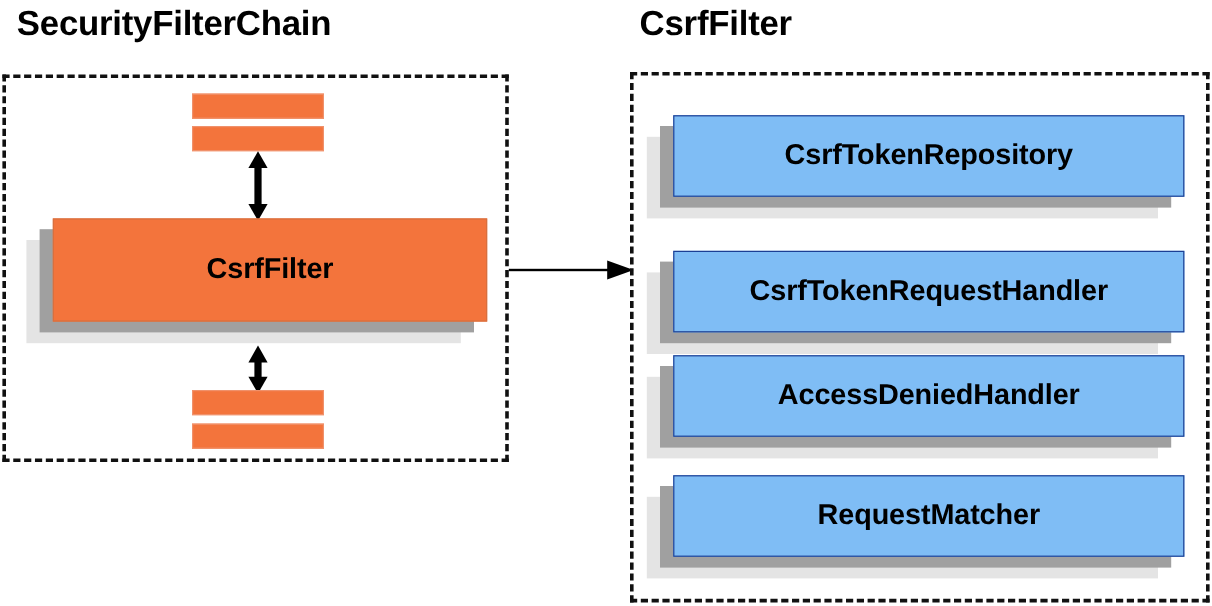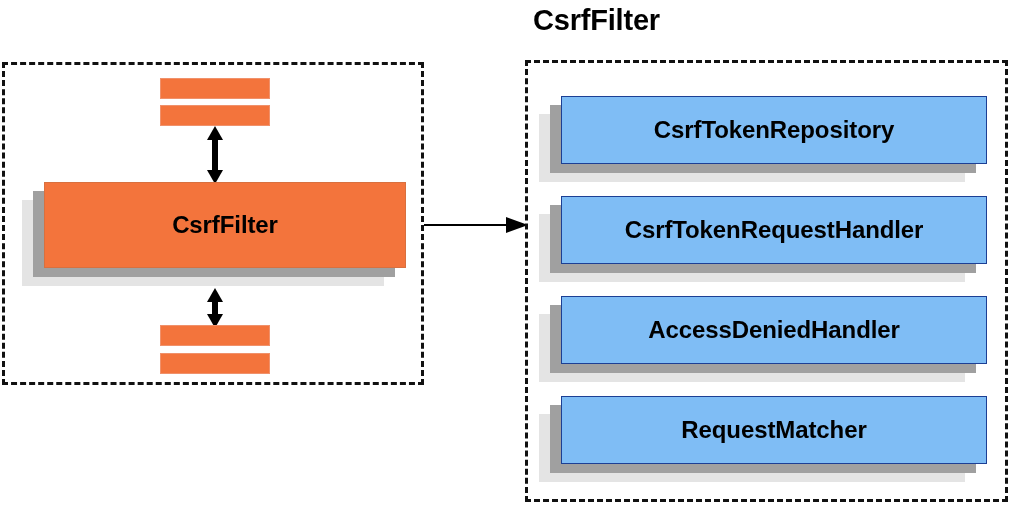--- a/index.html
+++ b/index.html
@@ -180,20 +180,21 @@
     border-top: 8px solid transparent;
     border-bottom: 8px solid transparent;
     border-left: 22px solid #000000;
   }
 </style>
 </head>
 <body>
 
 <div class="canvas">
 
+  <div class="panel-title" id="title-left">SecurityFilterChain</div>
 
   <div class="dashed-box" id="group-left"></div>
 
   <div class="filter-bar" id="bar-top-1"></div>
   <div class="filter-bar" id="bar-top-2"></div>
 
   <div class="v-arrow" id="arrow-top">
     <div class="head-up"></div>
     <div class="shaft"></div>
     <div class="head-down"></div>
@@ -226,21 +227,21 @@
   <div class="dashed-box" id="group-right"></div>
 
   <div class="stack blue blue-row" style="top:96px;">
     <div class="shadow-light"></div>
     <div class="shadow-dark"></div>
     <div class="face">
       <span class="face-label">CsrfTokenRepository</span>
     </div>
   </div>
 
-  <div class="stack blue blue-row" style="top:196px;border-radius:12px;">
+  <div class="stack blue blue-row" style="top:209px;border-radius:12px;">
     <div class="shadow-light"></div>
     <div class="shadow-dark"></div>
     <div class="face">
       <span class="face-label">CsrfTokenRequestHandler</span>
     </div>
   </div>
 
   <div class="stack blue blue-row" style="top:396px;">
     <div class="shadow-light"></div>
     <div class="shadow-dark"></div>

